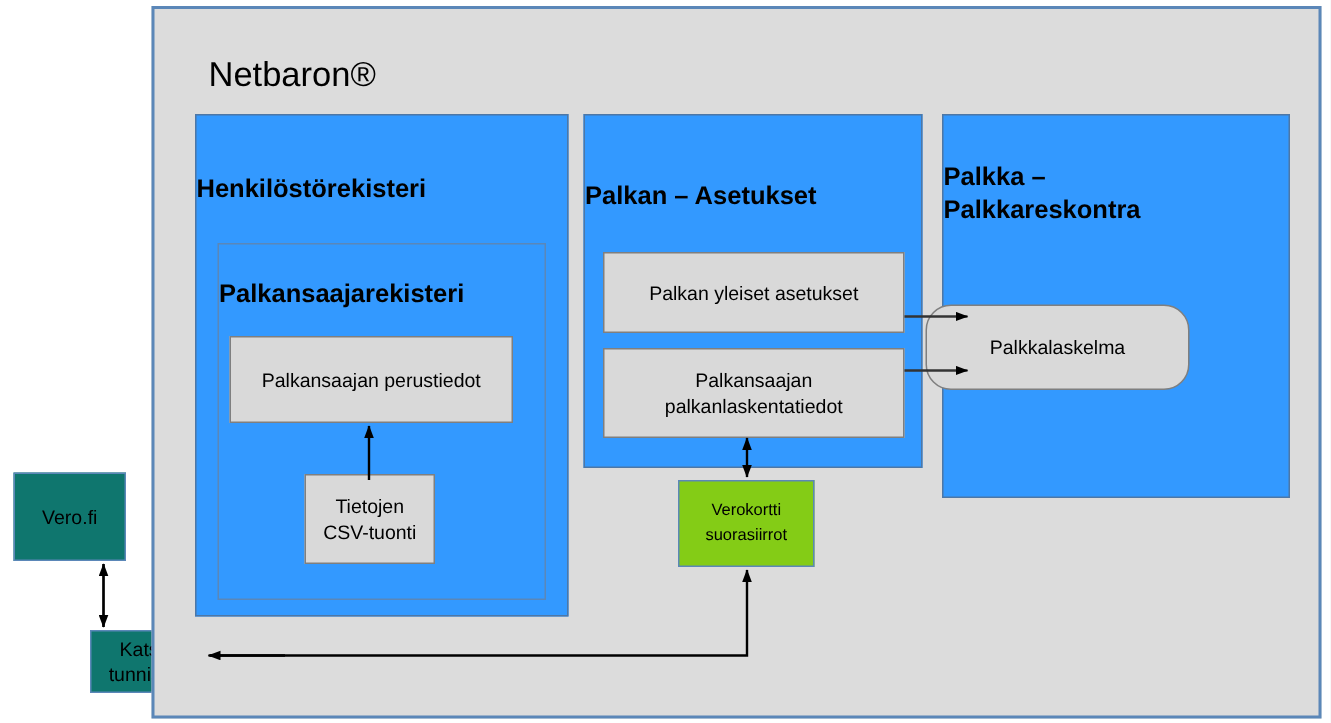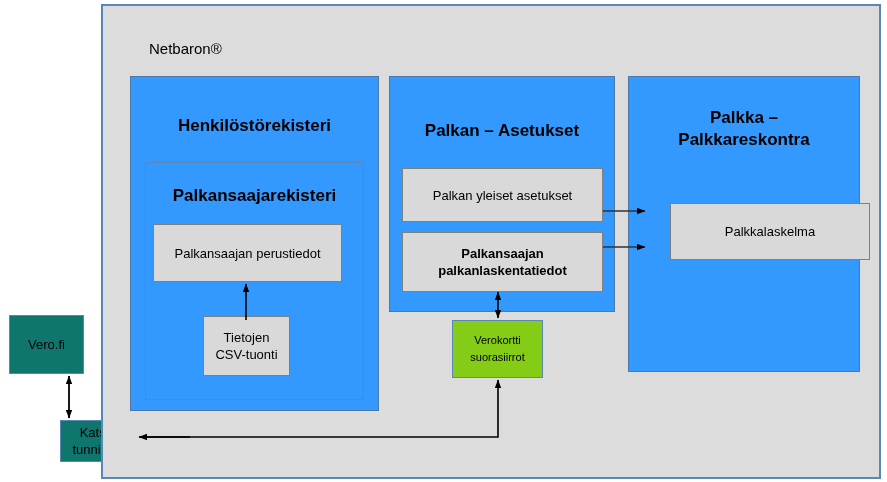--- a/index.html
+++ b/index.html
@@ -23,48 +23,47 @@
   
   .outer-panel {
     left: 101px; top: 4px;
     width: 780px; height: 475px;
     background: #dcdcdc;
     border: 2px solid #5b87b8;
   }
   .app-title {
     left: 139px; top: 36px;
     width: 400px; height: 26px;
-    font-size: 15px;
+    font-size: 23px;
     color: #000000;
     line-height: 26px;
     white-space: nowrap;
-    margin-left: 10px;
   }
 
   
   .module {
     background: #3399ff;
     border: 1px solid #4d77a6;
   }
   .module-title {
     position: absolute;
     left: 0; right: 0;
-    text-align: center;
+    text-align: left;
     font-weight: bold;
     font-size: 17px;
     color: #000000;
     line-height: 22px;
   }
   #module-henkilostorekisteri { left: 130px; top: 76px; width: 249px; height: 335px; }
   #module-henkilostorekisteri .module-title { top: 38px; }
 
   #module-palkka-asetukset { left: 389px; top: 76px; width: 226px; height: 236px; }
   #module-palkka-asetukset .module-title { top: 43px; }
 
-  #module-palkka-palkkareskontra { left: 628px; top: 76px; width: 232px; height: 296px; }
+  #module-palkka-palkkareskontra { left: 628px; top: 76px; width: 232px; height: 256px; }
   #module-palkka-palkkareskontra .module-title { top: 30px; }
 
   
   .submodule {
     background: #3399ff;
     border: 1px solid #5b87b8;
   }
   #submodule-palkansaajarekisteri {
     left: 145px; top: 162px; width: 219px; height: 238px;
   }
@@ -79,22 +78,22 @@
     justify-content: center;
     text-align: center;
     font-size: 13px;
     color: #000000;
     line-height: 17px;
     padding: 2px 2px;
   }
   #box-palkansaajan-perustiedot { left: 153px; top: 224px; width: 189px; height: 58px; }
   #box-tietojen-csv-tuonti     { left: 203px; top: 316px; width: 87px;  height: 60px; }
   #box-palkan-yleiset          { left: 402px; top: 168px; width: 201px; height: 54px; }
-  #box-palkanlaskentatiedot    { left: 402px; top: 232px; width: 201px; height: 60px; font-weight: bold; }
-  #box-palkkalaskelma          { left: 670px; top: 203px; width: 200px; height: 57px; }
+  #box-palkanlaskentatiedot    { left: 402px; top: 232px; width: 201px; height: 60px; }
+  #box-palkkalaskelma          { left: 617px; top: 203px; width: 176px; height: 57px; border-radius: 17px; }
 
   
   .lbox {
     background: #0f766e;
     border: 1px solid #5b87b8;
     display: flex;
     align-items: center;
     justify-content: center;
     text-align: center;
     font-size: 13px;

